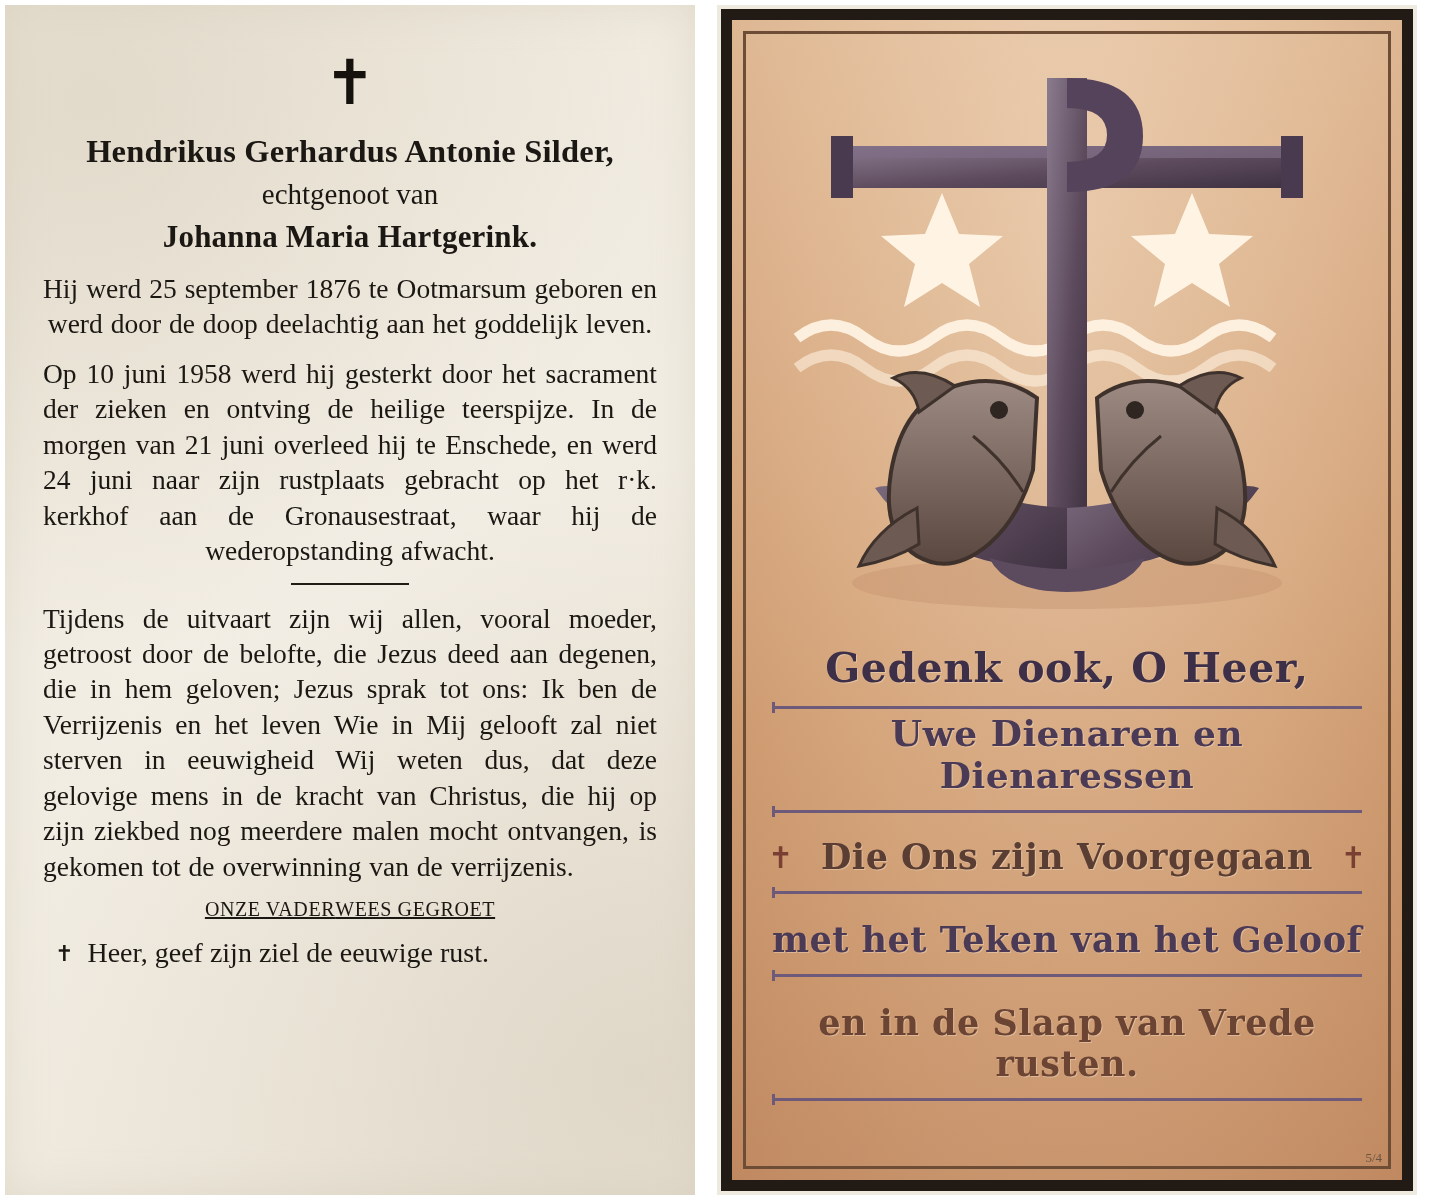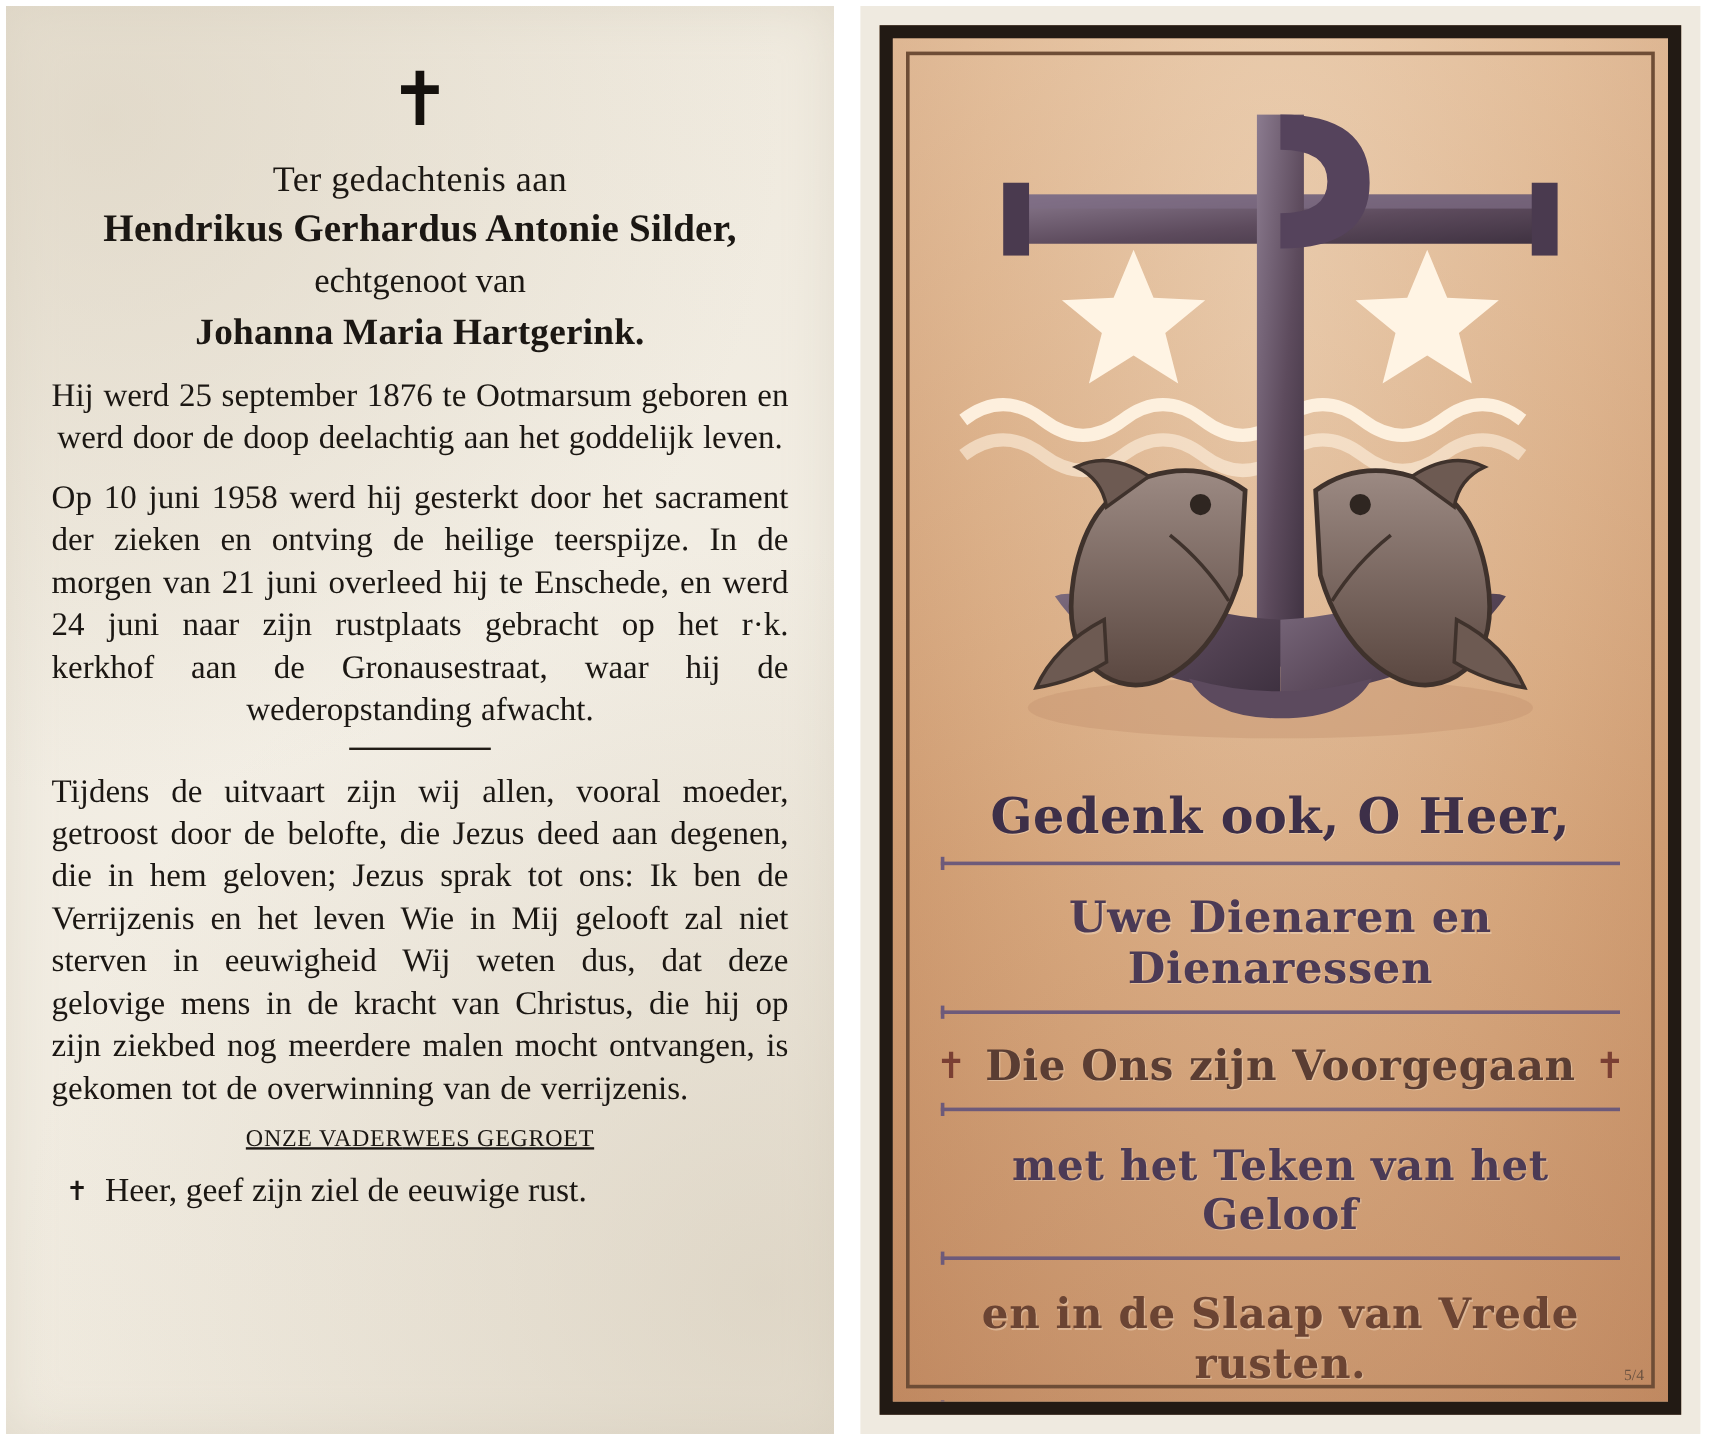--- a/index.html
+++ b/index.html
@@ -129,21 +129,21 @@
     transform: translateY(2px);
   }
 
   
   .card-right {
     position: relative;
     width: 700px;
     height: 1190px;
     margin-top: 5px;
     background: #efeae0;
-    padding: 16px;
+    padding: 4px;
     box-sizing: border-box;
   }
   .frame-outer {
     position: relative;
     width: 100%;
     height: 100%;
     box-sizing: border-box;
     border: 11px solid #221a14;
     background: #d9b089;
     overflow: hidden;
@@ -191,21 +191,21 @@
   .b-line {
     position: relative;
     text-align: center;
     font-family: "DejaVu Serif", serif;
     font-weight: bold;
     color: #4b3a55;
     letter-spacing: 0.5px;
     text-shadow: 1px 1px 0 rgba(255,240,220,0.35);
   }
   .b-line.l1 { font-size: 41px; margin-top: 24px; color:#3d2f48;}
-  .b-line.l2 { font-size: 36px; margin-top: 20px; }
+  .b-line.l2 { font-size: 36px; }
   .b-line.l3 { font-size: 35px; margin-top: 20px; color:#5a3d33;}
   .b-line.l4 { font-size: 35px; margin-top: 22px; }
   .b-line.l5 { font-size: 35px; margin-top: 22px; color:#6b4433;}
   .divider {
     position: relative;
     height: 10px;
     margin: 10px 6px 0 6px;
   }
   .divider::before {
     content: "";
@@ -245,21 +245,20 @@
 </head>
 <body>
 
 <div class="sheet">
 
   <div class="card-left">
     <div class="left-inner">
 
       <div class="cross-glyph">✝</div>
 
-      <div class="line-center t-ter">Ter gedachtenis aan</div>
       <div class="line-center t-name">Hendrikus Gerhardus Antonie Silder,</div>
       <div class="line-center t-echt">echtgenoot van</div>
       <div class="line-center t-spouse">Johanna Maria Hartgerink.</div>
 
       <p class="para centerlast">Hij werd 25 september 1876 te Ootmarsum geboren en werd door de doop deelachtig aan het goddelijk leven.</p>
       <p class="para centerlast">Op 10 juni 1958 werd hij gesterkt door het sacrament der zieken en ontving de heilige teerspijze. In de morgen van 21 juni overleed hij te Enschede, en werd 24 juni naar zijn rustplaats gebracht op het r·k. kerkhof aan de Gronausestraat, waar hij de wederopstanding afwacht.</p>
 
       <div class="rule"></div>
 
       <p class="para just">Tijdens de uitvaart zijn wij allen, vooral moeder, getroost door de belofte, die Jezus deed aan degenen, die in hem geloven; Jezus sprak tot ons: Ik ben de Verrijzenis en het leven Wie in Mij gelooft zal niet sterven in eeuwigheid Wij weten dus, dat deze gelovige mens in de kracht van Christus, die hij op zijn ziekbed nog meerdere malen mocht ontvangen, is gekomen tot de overwinning van de verrijzenis.</p>

